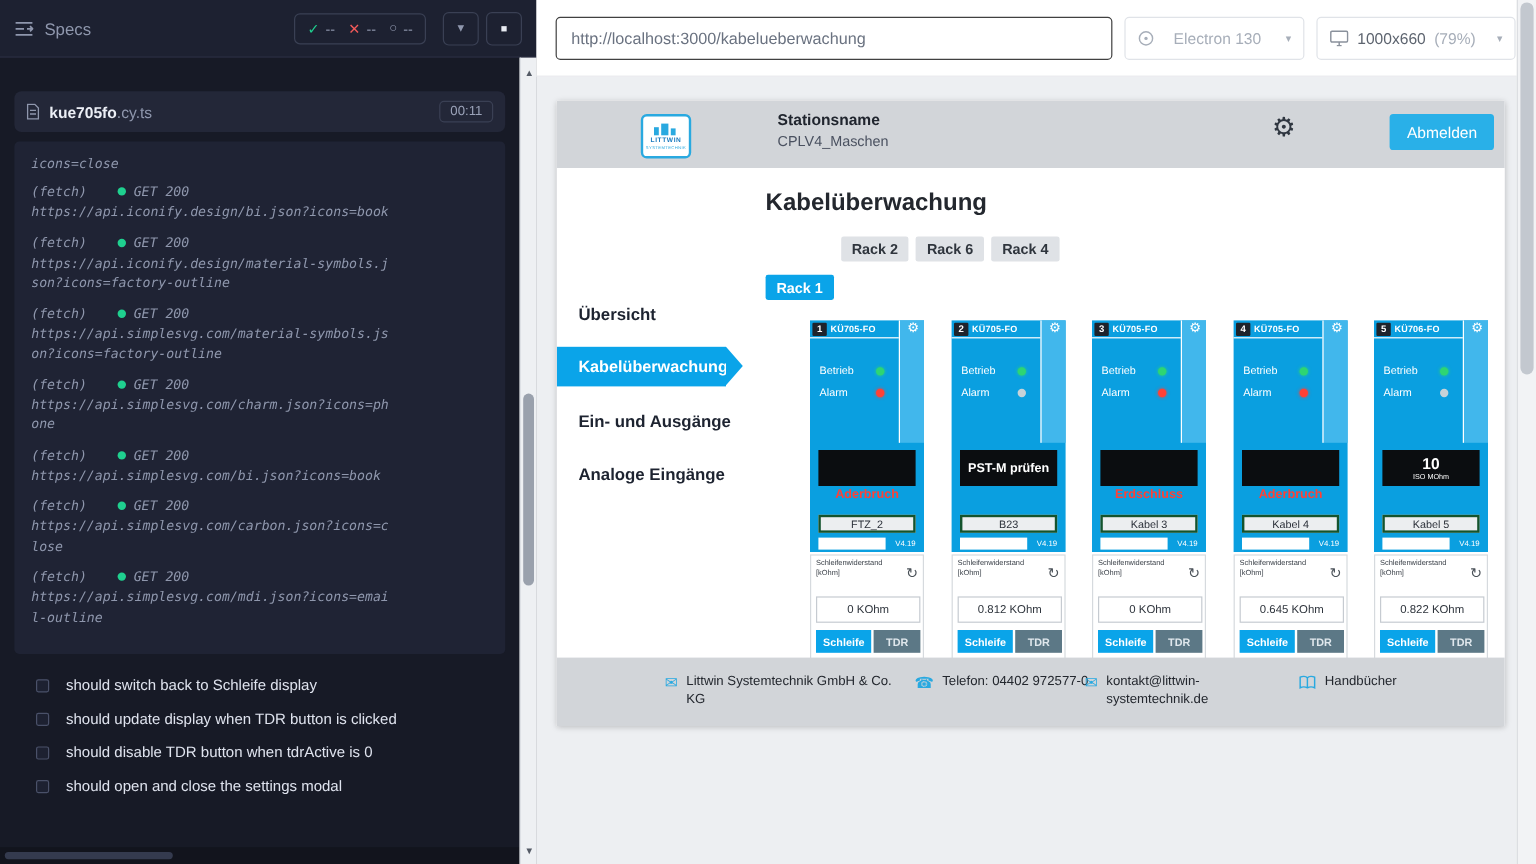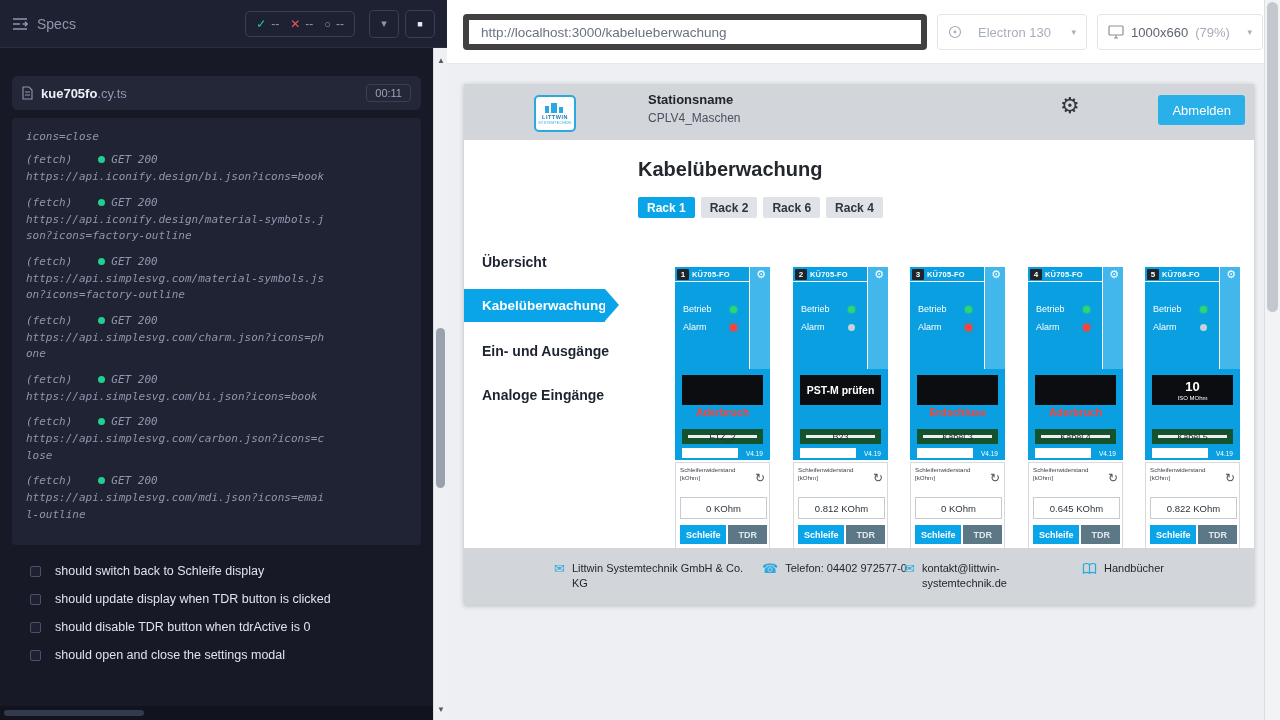--- a/index.html
+++ b/index.html
@@ -53,21 +53,21 @@
     border-left:1px solid #d9dce1; }
   .vs-arrow { position:absolute; left:0; width:14px; text-align:center; color:#555b66; font-size:8px; }
   .vs-up { top:8px; }
   .vs-down { bottom:6px; }
   .runner-vthumb { position:absolute; left:2px; top:280px; width:9px; height:160px; background:#9aa1ad; border-radius:5px; }
 
   
   .topbar { position:absolute; left:447px; top:0; width:817px; height:64px; background:#ffffff;
     border-bottom:1px solid #e6e8ec; }
   .url-box { position:absolute; left:16px; top:14px; width:464px; height:36px; }
-  .url-input { width:100%; height:100%; border:6px solid #404040; border-radius:4px; padding:0 12px;
+  .url-input { width:100%; height:100%; border:1px solid #404040; border-radius:4px; padding:0 12px;
     font-size:13.5px; color:#6a7280; background:#fff; outline:none; font-family:"Liberation Sans", sans-serif; }
   .browser-box { position:absolute; left:490px; top:14px; width:150px; height:36px; border:1px solid #e0e3e8;
     border-radius:4px; display:flex; align-items:center; padding:0 10px; gap:16px; color:#a7aeb9; font-size:13px; }
   .viewport-box { position:absolute; left:650px; top:14px; width:166px; height:36px; border:1px solid #e0e3e8;
     border-radius:4px; display:flex; align-items:center; padding:0 10px; gap:7px; font-size:13px; }
   .vp-size { color:#5d646f; }
   .vp-zoom { color:#a7aeb9; }
   .dd-chev { margin-left:auto; color:#a7aeb9; font-size:9px; }
 
   .canvas { position:absolute; left:447px; top:64px; width:817px; height:656px; background:#edeff2; }
@@ -96,21 +96,21 @@
   .side-active { position:absolute; left:0; top:149px; width:141px; height:33px; background:#0aa4e9;
     color:#fff; display:flex; align-items:center; padding-left:18px; font-size:13.5px; font-weight:bold;
     white-space:nowrap; }
   .side-active::after { content:""; position:absolute; left:141px; top:0; width:0; height:0;
     border-left:14px solid #0aa4e9; border-top:16.5px solid transparent; border-bottom:16.5px solid transparent; }
 
   .page-title { position:absolute; left:174px; top:74px; font-size:20px; font-weight:600; color:#23272e; }
   .tabs { position:absolute; left:174px; top:113px; display:flex; gap:6px; }
   .tab { height:21px; padding:0 9px; display:flex; align-items:center; font-size:12px; font-weight:bold;
     border-radius:2px; background:#dfe2e6; color:#2f353d; }
-  .tab.active { background:#0aa4e9; color:#fff; }
+  .tab.active { background:#0aa4e9; color:#fff;margin-top:32px; }
 
   
   .device { position:absolute; top:183px; width:95px; }
   .dev-panel { position:relative; width:95px; height:193px; background:#0a9fe0; }
   .dev-strip { position:absolute; right:0; top:0; width:21px; height:102px; background:#41b7ec;
     border-left:1px solid #ffffff; }
   .dev-gear { position:absolute; right:4px; top:2px; color:#fff; font-size:11px; line-height:1; }
   .dev-head { position:absolute; left:0; top:0; width:74px; height:15px; display:flex; align-items:center;
     gap:3px; padding:0 2px; border-bottom:1px solid #ffffff; }
   .dev-num { width:12px; height:11px; background:#1e242c; color:#fff; font-size:8px; font-weight:bold;
@@ -124,21 +124,21 @@
   .led-green { background:#2ed573; box-shadow:0 0 3px #2ed573; }
   .led-alarm[data-state="on"] { background:#ff4136; box-shadow:0 0 3px #ff4136; }
   .led-alarm[data-state="off"] { background:#c6d2d8; }
   .status-box { position:absolute; left:7px; top:108px; width:81px; height:30px; background:#0b0d10;
     display:flex; flex-direction:column; align-items:center; justify-content:center; }
   .status-main { font-size:10.5px; font-weight:bold; color:#fff; white-space:nowrap; }
   .status-box[data-state="alarm"] .status-main { color:#ff4136;margin-top:44px; }
   .status-box[data-state="measure"] .status-main { font-size:13px; }
   .status-sub { font-size:6px; color:#fff; margin-top:1px; }
   .name-field { position:absolute; left:7px; top:162px; width:81px; height:15px; background:#eceef0;
-    border:6px solid #14532d; font-size:9px; color:#2b3039; display:flex; align-items:center; justify-content:center; }
+    border:2px solid #14532d; font-size:9px; color:#2b3039; display:flex; align-items:center; justify-content:center; }
   .ver-row { position:absolute; left:7px; top:181px; width:81px; height:10px; display:flex; align-items:center;
     justify-content:space-between; }
   .ver-bar { width:56px; height:10px; background:#fff; }
   .ver-text { font-size:6.5px; color:#fff; }
 
   .dev-meas { position:absolute; top:195px; left:0; width:95px; height:90px; background:#fff;
     border:1px solid #d6dade; padding:3px 4px; }
   .meas-label { font-size:6.2px; color:#3c424a; width:68px; line-height:1.3; }
   .meas-refresh { position:absolute; right:4px; top:9px; font-size:12px; color:#4a5158; line-height:1; }
   .meas-value { position:absolute; left:4px; top:34px; width:87px; height:22px; border:1px solid #c6cbd1;

